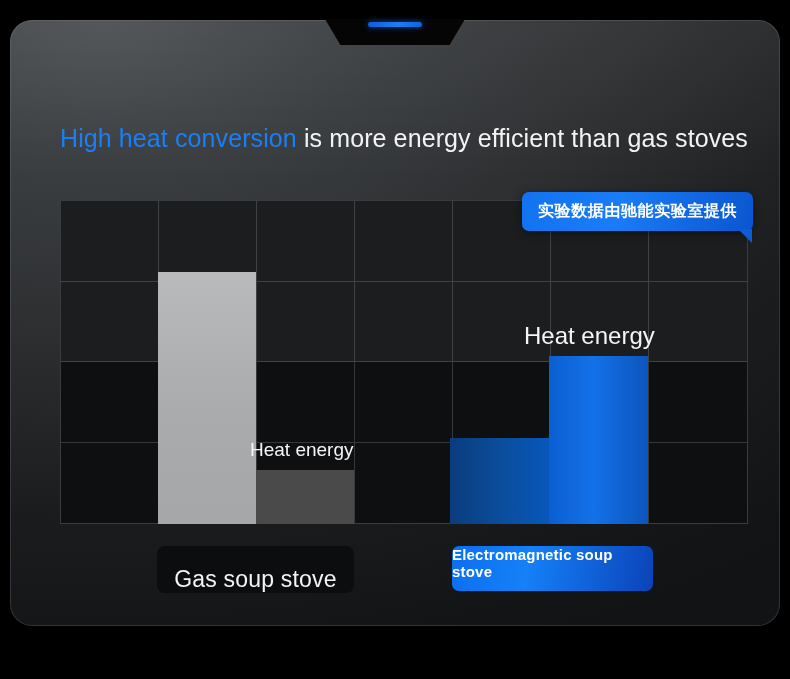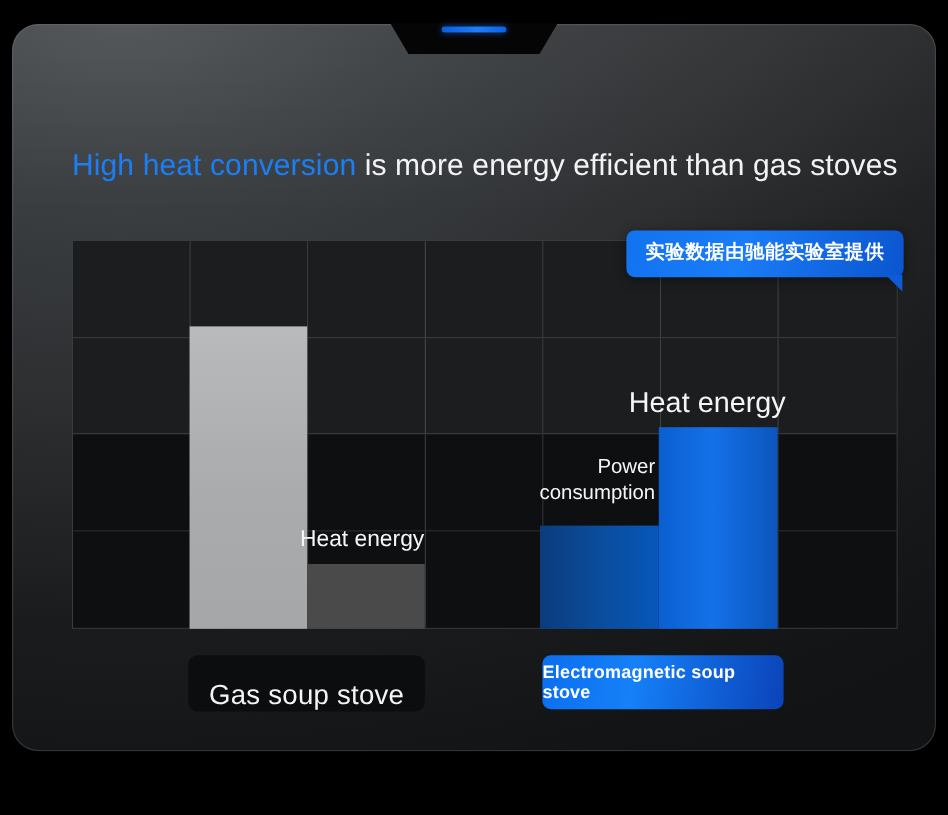--- a/index.html
+++ b/index.html
@@ -227,21 +227,21 @@
   }
   .legend-elec {
     position: absolute;
     left: 442px;
     top: 526px;
     width: 201px;
     height: 45px;
     border-radius: 7px;
     background: linear-gradient(100deg, #0b6ff0 0%, #1580f8 38%, #0b43b8 100%);
     display: flex;
-    align-items: center;
+    align-items: flex-start;
     justify-content: center;
     color: #ffffff;
     font-size: 15px;
     font-weight: bold;
     letter-spacing: 0.2px;
     z-index: 5;
   }
 </style>
 </head>
 <body>
@@ -291,22 +291,20 @@
       </div>
 
       <div class="bars-layer">
         <div class="bar bar-gas-consumption"></div>
         <div class="bar bar-gas-heat"></div>
         <div class="bar bar-elec-power"></div>
         <div class="bar bar-elec-heat"></div>
       </div>
 
       <div class="chart-label lbl-gas-heat">Heat energy</div>
-      <div class="chart-label lbl-elec-power">Power
-consumption</div>
       <div class="chart-label lbl-elec-heat">Heat energy</div>
     </div>
 
     <div class="tooltip">
       <div class="tooltip-body">实验数据由驰能实验室提供</div>
       <div class="tooltip-tail"></div>
     </div>
 
     <div class="legend-gas">
       <span>Gas soup stove</span>

